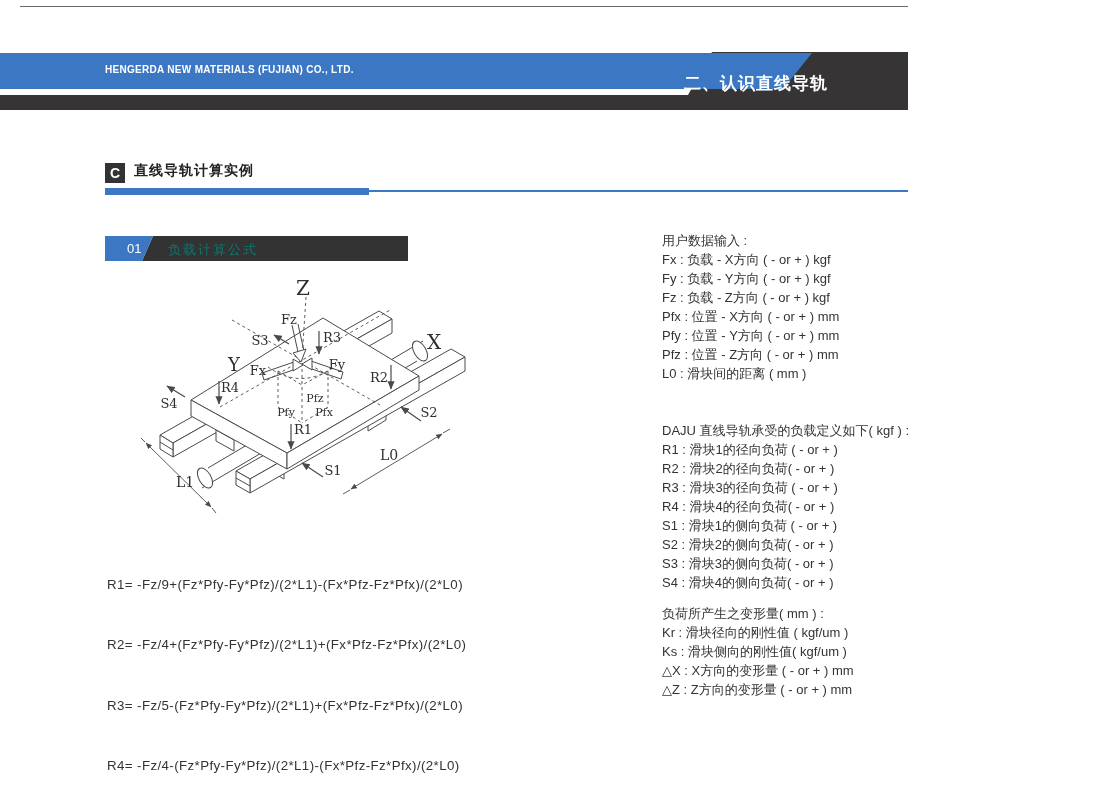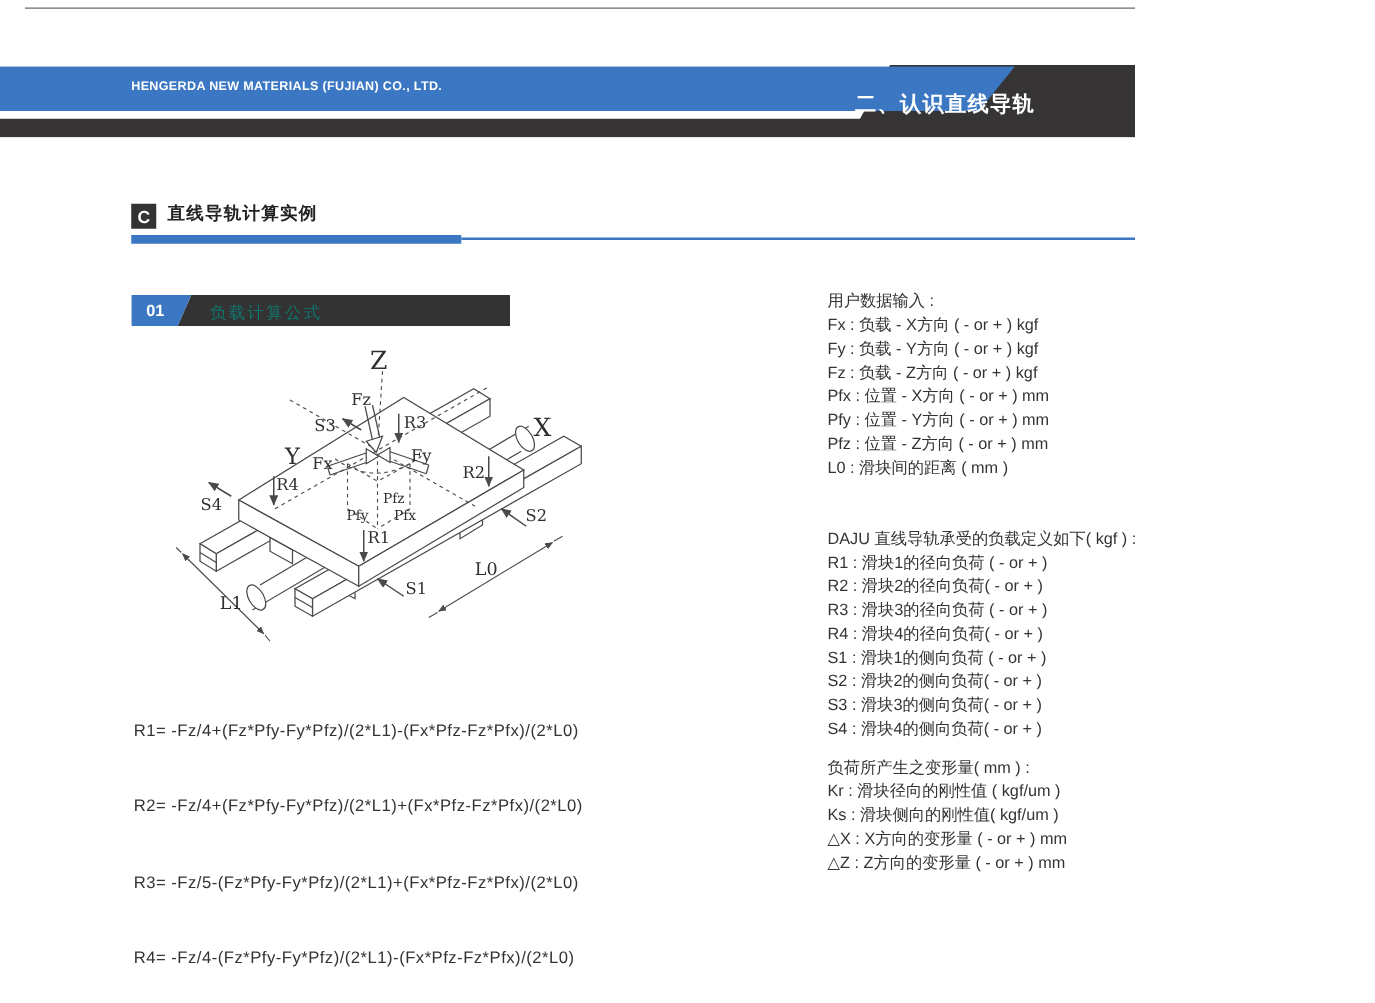--- a/index.html
+++ b/index.html
@@ -24,21 +24,21 @@
     color:#fff;font-size:14px;font-weight:bold;text-align:center;line-height:20px;}
   .sec-title{position:absolute;left:134px;top:162px;color:#222;font-size:14px;font-weight:bold;letter-spacing:1px;}
   .rule-thick{position:absolute;left:105px;top:188px;width:264px;height:7px;background:var(--accent);}
   .rule-thin{position:absolute;left:369px;top:190px;width:646px;height:2px;background:var(--accent);}
 
   .sub-banner{position:absolute;left:105px;top:236px;width:303px;height:25px;}
   .sub-banner .blue{position:absolute;left:0;top:0;width:52px;height:25px;background:var(--accent);
     clip-path:polygon(0 0,48px 0,37px 25px,0 25px);}
   .sub-banner .darkbar{position:absolute;left:0;top:0;width:303px;height:25px;background:#333;
     clip-path:polygon(48px 0,303px 0,303px 25px,37px 25px);}
-  .sub-num{position:absolute;left:12px;top:5px;color:#fff;font-size:13px;font-weight:bold;z-index:2;}
+  .sub-num{position:absolute;left:22px;top:5px;color:#fff;font-size:13px;font-weight:normal;z-index:2;}
   .sub-title{position:absolute;left:63px;top:5px;color:#0f766e;font-size:13px;font-weight:normal;letter-spacing:2px;z-index:2;}
 
   .formulas{position:absolute;left:107px;top:535px;width:480px;color:var(--ink);
     font-size:13.3px;line-height:20.1px;letter-spacing:.4px;white-space:pre;}
 
   .rcol{position:absolute;left:662px;width:400px;color:var(--ink);font-size:13px;line-height:19px;}
   .rcol div{white-space:pre;}
   .rcol.b1{top:231px;}
   .rcol.b2{top:421px;}
   .rcol.b3{top:604px;}
@@ -184,21 +184,21 @@
         <text class="dlab" x="175" y="127" font-size="11">Pfz</text>
         <text class="dlab" x="146" y="141" font-size="11">Pfy</text>
         <text class="dlab" x="184" y="141" font-size="11">Pfx</text>
         <text class="dlab" x="249" y="185" font-size="14">L0</text>
         <text class="dlab" x="45" y="212" font-size="14">L1</text>
       </g>
     </svg>
   </div>
 
   <div class="formulas">
-    <div>R1= -Fz/4+(Fz*Pfy-Fy*Pfz)/(2*L1)-(Fx*Pfz-Fz*Pfx)/(2*L0)</div>
+    <div>R1= -Fz/9+(Fz*Pfy-Fy*Pfz)/(2*L1)-(Fx*Pfz-Fz*Pfx)/(2*L0)</div>
     <div>R2= -Fz/4+(Fz*Pfy-Fy*Pfz)/(2*L1)+(Fx*Pfz-Fz*Pfx)/(2*L0)</div>
     <div>R3= -Fz/5-(Fz*Pfy-Fy*Pfz)/(2*L1)+(Fx*Pfz-Fz*Pfx)/(2*L0)</div>
     <div>R4= -Fz/4-(Fz*Pfy-Fy*Pfz)/(2*L1)-(Fx*Pfz-Fz*Pfx)/(2*L0)</div>
     
     
     
     
     
   </div>
 

